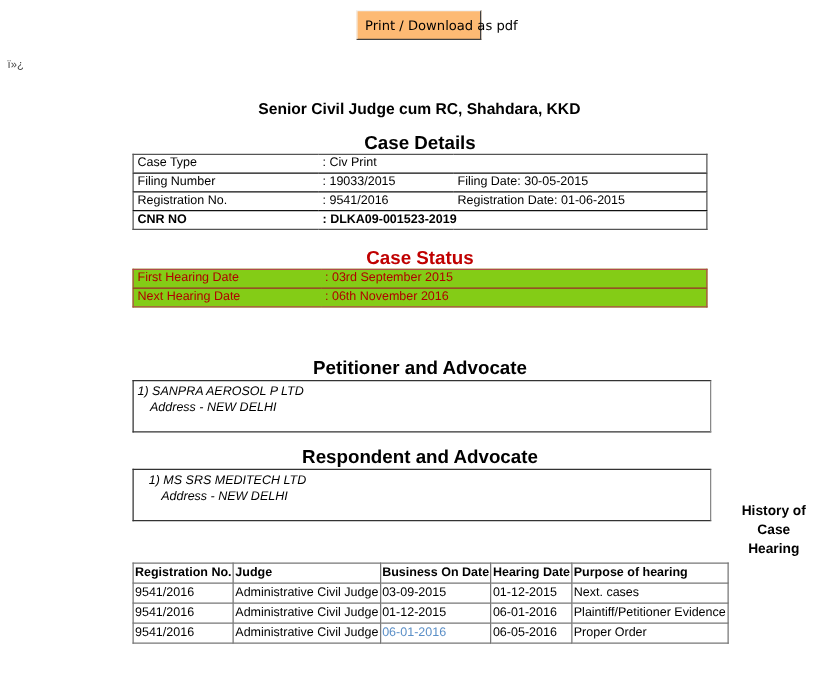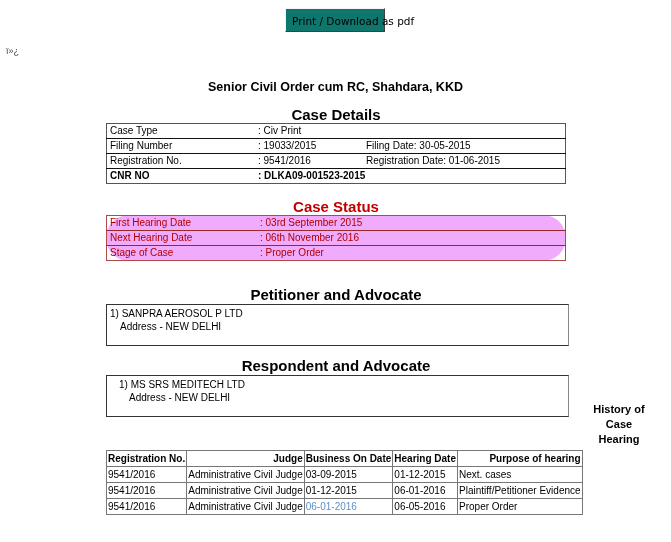--- a/index.html
+++ b/index.html
@@ -1,55 +1,55 @@
 <!DOCTYPE html>
 <html><head>
 <meta charset="utf-8">
 <style>
   html, body { margin: 0; padding: 0; background: #ffffff; }
   body { width: 671px; height: 542px; position: relative; overflow: hidden;
          font-family: "Liberation Sans", sans-serif; color: #000; }
   .abs { position: absolute; }
   .print-btn { left: 285px; top: 8px; width: 100px; height: 24px; box-sizing: border-box;
-    background: #0f766e; border: 1px solid; border-color: #f4f4f4 #404040 #404040 #f4f4f4;
+    background: #fdba74; border: 1px solid; border-color: #f4f4f4 #404040 #404040 #f4f4f4;
     font-family: "DejaVu Sans", sans-serif; font-size: 10.5px; line-height: 22px; text-align: right;
     cursor: pointer; white-space: nowrap; }
   .bom { left: 6px; top: 46px; font-size: 9px; color: #444; }
   .court-title { left: 0; width: 671px; top: 80px; text-align: center; font-weight: bold; font-size: 12.5px; }
   .sec-title { left: 106px; width: 460px; text-align: center; font-weight: bold; font-size: 15px; }
   .sec-title.red { color: #c00000; }
-  table { border-collapse: collapse; font-size: 10px; border-radius: 29px; }
+  table { border-collapse: collapse; font-size: 10px; }
   .details { left: 106px; top: 123px; width: 460px; border: 1px solid #555; }
   .details td { border-top: 1px solid #111; height: 14px; padding: 0 0 0 3px; line-height: 14px; white-space: nowrap; }
   .details tr:first-child td { border-top: none; }
   .details .c1 { width: 145px; }
   .details .c2 { width: 105px; }
   .details .bold td { font-weight: bold; }
-  .status { left: 106px; top: 215px; width: 460px; border: 1px solid #b04a4a; background: #f0abfc; color: #b00000; }
+  .status { left: 106px; top: 215px; width: 460px; border: 1px solid #b04a4a; background: #84cc16; color: #b00000; }
   .status td { border-top: 1px solid #9a2a2a; height: 14px; padding: 0 0 0 3px; line-height: 14px; white-space: nowrap; }
   .status tr:first-child td { border-top: none; }
   .status .c1 { width: 147px; }
   .party { left: 106px; width: 463px; height: 42px; box-sizing: border-box; border: 1px solid #333;
-    border-right-color: #888; font-size: 10px; padding: 2px 3px; line-height: 13px; }
+    border-right-color: #888; font-size: 10px; padding: 2px 3px; line-height: 13px; font-style: italic; }
   .party .addr { padding-left: 10px; }
   .history-title { left: 580px; top: 402px; width: 78px; text-align: center; font-weight: bold; font-size: 11px; line-height: 15px; }
   .history { left: 106px; top: 450px; width: 458px; border: 1px solid #555; }
   .history th, .history td { border: 1px solid #777; height: 15px; padding: 0 1px; line-height: 15px; white-space: nowrap; text-align: left; font-size: 10px; }
-  .history th { font-weight: bold; text-align: right; }
+  .history th { font-weight: bold; text-align: left; }
   .history th:first-child { text-align: left; }
   .history .link { color: #5b8fc7; text-decoration: none; cursor: pointer; }
 </style>
 </head>
 <body>
 
 <button class="abs print-btn">Print / Download as pdf</button>
 
 <div class="abs bom">ï»¿</div>
 
-<div class="abs court-title">Senior Civil Order cum RC, Shahdara, KKD</div>
+<div class="abs court-title">Senior Civil Judge cum RC, Shahdara, KKD</div>
 
 <div class="abs sec-title" style="top:106px;">Case Details</div>
 <table class="abs details">
   <tbody>
       <tr>
     <td class="c1">Case Type</td>
     <td class="c2">: Civ Print</td>
     <td></td>
   </tr>
   <tr>
@@ -57,39 +57,35 @@
     <td class="c2">: 19033/2015</td>
     <td>Filing Date: 30-05-2015</td>
   </tr>
   <tr>
     <td class="c1">Registration No.</td>
     <td class="c2">: 9541/2016</td>
     <td>Registration Date: 01-06-2015</td>
   </tr>
   <tr class="bold">
     <td class="c1">CNR NO</td>
-    <td colspan="2">: DLKA09-001523-2015</td>
+    <td colspan="2">: DLKA09-001523-2019</td>
   </tr>
 </tbody>
   </table>
 
 <div class="abs sec-title red" style="top:198px;">Case Status</div>
 <table class="abs status">
   <tbody>
       <tr>
     <td class="c1">First Hearing Date</td>
     <td>: 03rd September 2015</td>
   </tr>
   <tr>
     <td class="c1">Next Hearing Date</td>
     <td>: 06th November 2016</td>
-  </tr>
-  <tr>
-    <td class="c1">Stage of Case</td>
-    <td>: Proper Order</td>
   </tr>
 </tbody>
   </table>
 
 <div class="abs sec-title" style="top:286px;">Petitioner and Advocate</div>
 <div class="abs party" style="top:304px;">
   <div>1) SANPRA AEROSOL P LTD</div>
   <div class="addr">Address - NEW DELHI</div>
 </div>
 

